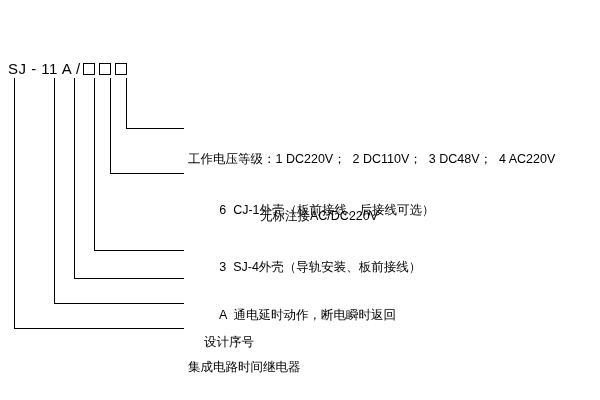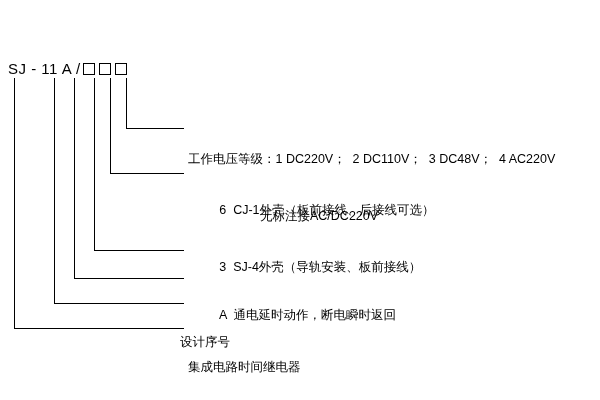--- a/index.html
+++ b/index.html
@@ -61,21 +61,21 @@
     white-space: pre;
   }
   .blk .ln {
     display: block;
     white-space: pre;
   }
   #blk-voltage { left: 188px; top: 112px; }
   #blk-shell   { left: 188px; top: 163px; }
   #blk-delay   { left: 188px; top: 240px; }
   #blk-action  { left: 188px; top: 268px; margin-left: 31px; }
-  #blk-serial  { left: 180px; top: 295px; }
+  #blk-serial  { left: 204px; top: 295px; }
   #blk-product { left: 188px; top: 320px; }
 </style>
 </head>
 <body>
 
 <div id="stage">
 
   <div class="code-row">
     <span class="code-txt">SJ - 11 A /</span>
     <span class="code-box"></span>

